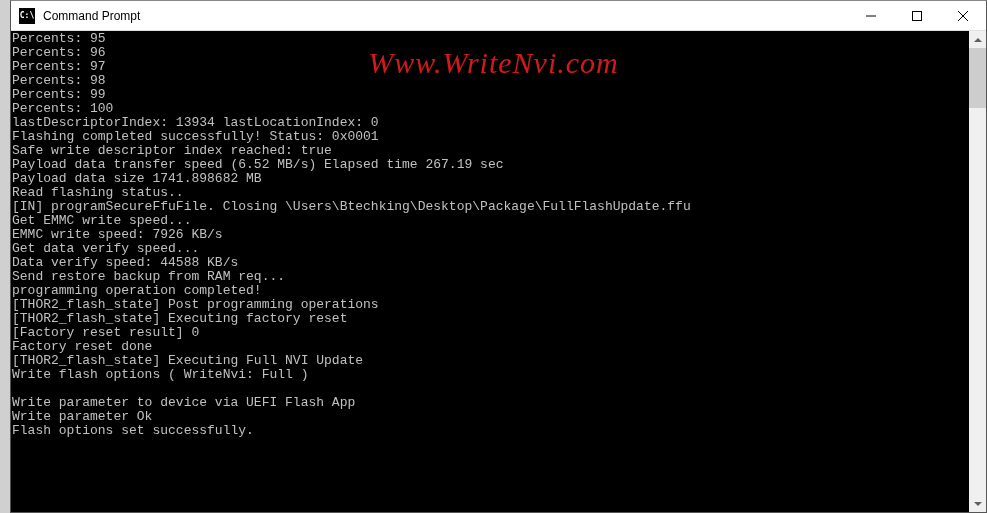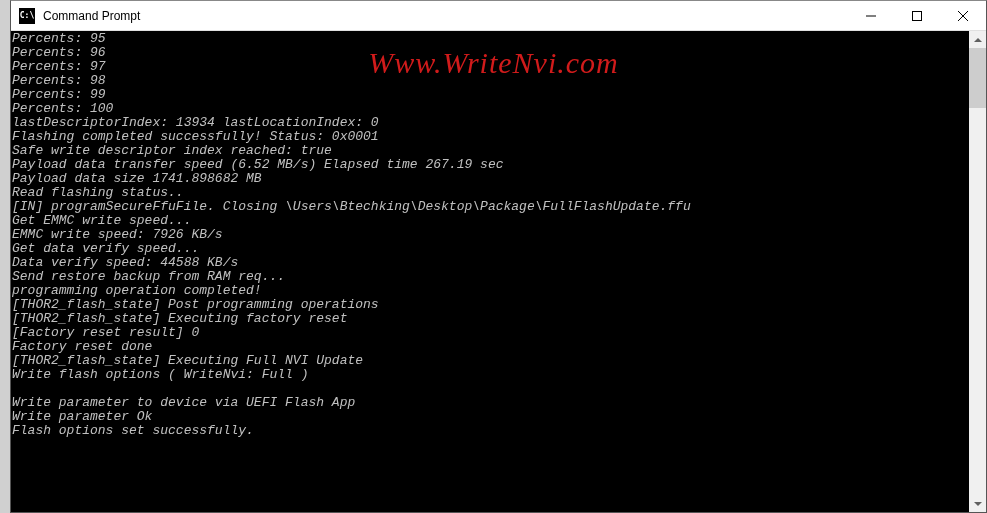--- a/index.html
+++ b/index.html
@@ -76,21 +76,20 @@
       font-size: 10px;
     }
     .titlebar-btn svg {
       width: 10px;
       height: 10px;
     }
     .console-wrap {
       flex: 1;
       display: flex;
       background: #f0abfc;
-      font-style: italic;
     }
     .console {
       flex: 1;
       background: #000;
       color: #c0c0c0;
       font-family: Consolas, "Courier New", monospace;
       font-size: 13px;
       line-height: 14px;
       padding: 1px 0 0 0;
       white-space: pre;

